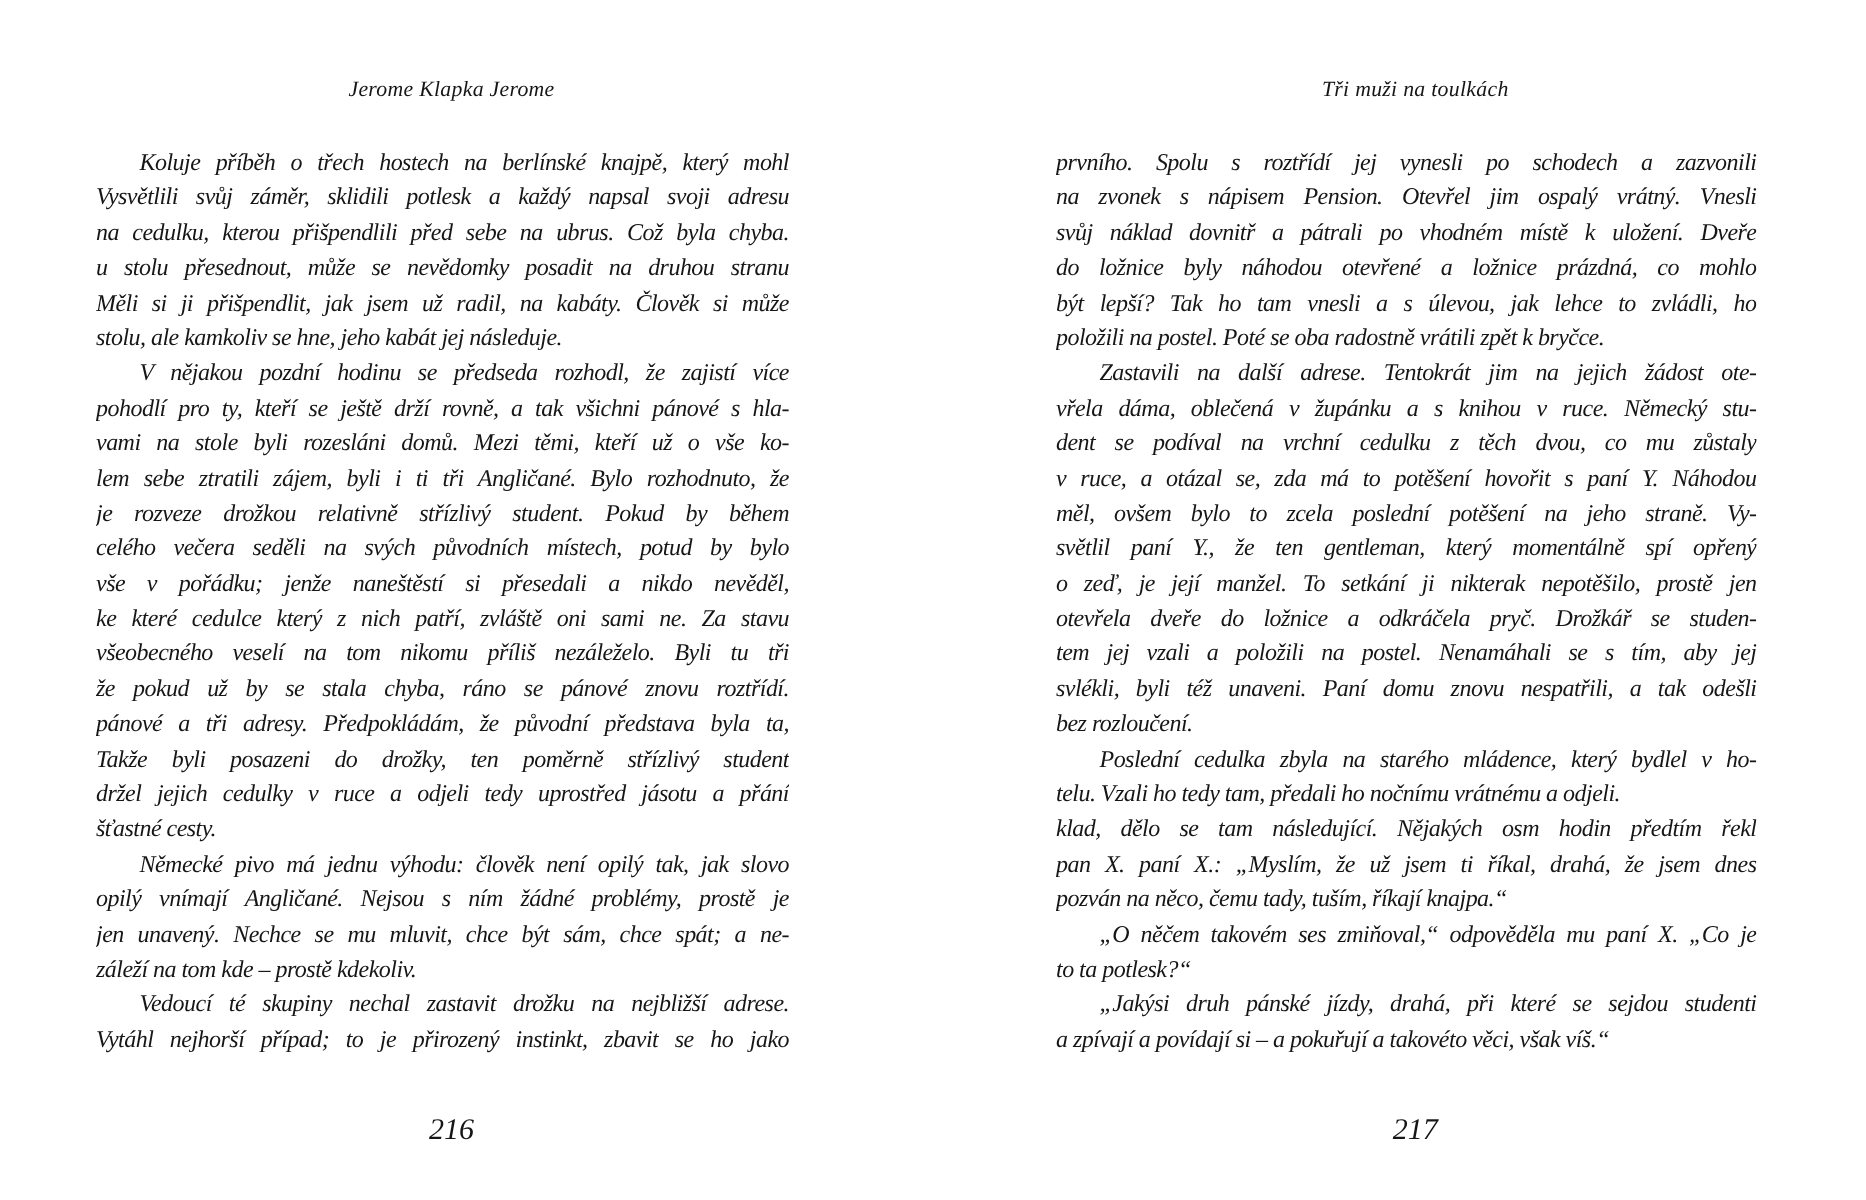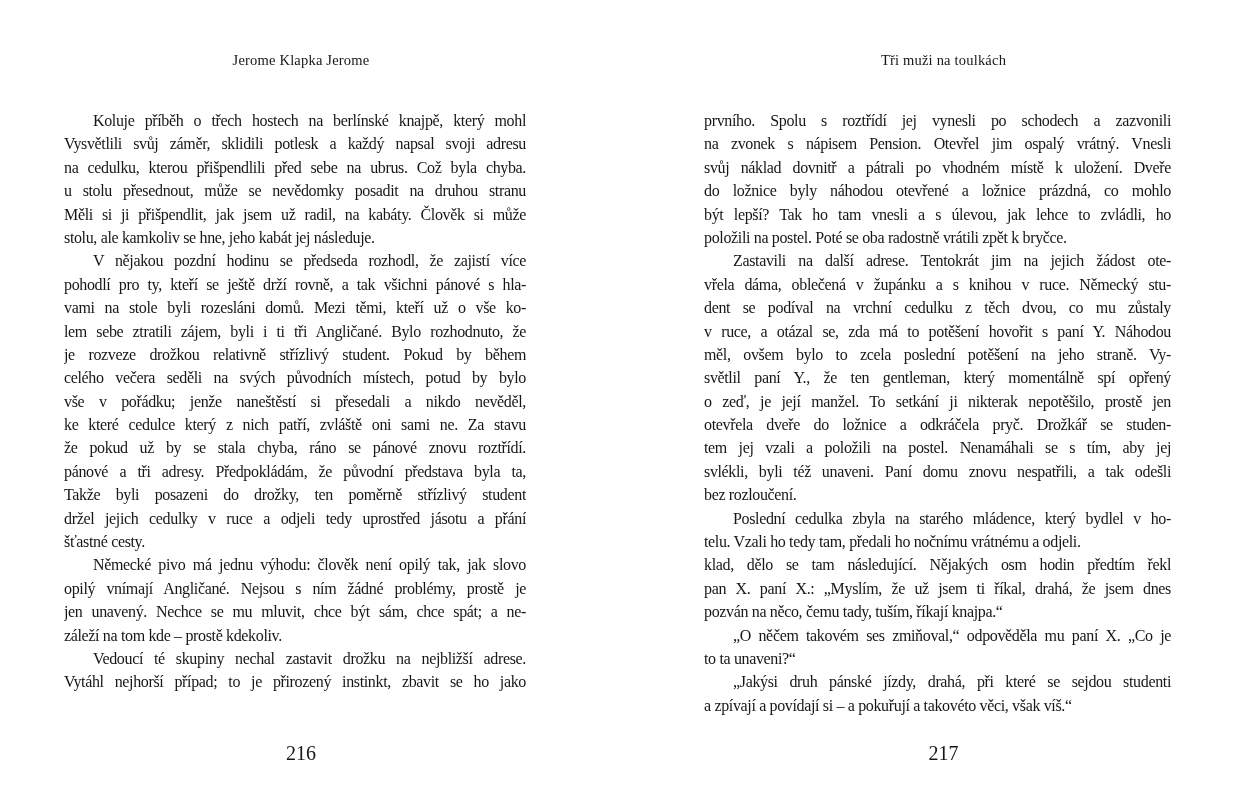--- a/index.html
+++ b/index.html
@@ -12,40 +12,40 @@
     background: #ffffff;
     position: relative;
     overflow: hidden;
     font-family: "Liberation Serif", serif;
     color: #161616;
   }
   .page {
     position: absolute;
     top: 0;
     height: 580px;
+    font-style: italic;
   }
   .page-left  { left: 64px;  width: 474px; }
   .page-right { left: 704px; width: 479px; }
   .running-head {
     position: absolute;
     top: 52px;
     left: 0;
     right: 0;
     text-align: center;
     font-size: 14.5px;
     line-height: 17px;
     letter-spacing: 0.2px;
     white-space: nowrap;
   }
   .page-body {
     position: absolute;
     top: 97px;
     left: 0;
     right: 12px;
-    margin-top: 12px;
   }
   .line {
     font-size: 16px;
     line-height: 23.4px;
     height: 23.4px;
     letter-spacing: -0.35px;
     text-align: justify;
     text-align-last: justify;
     overflow: hidden;
     white-space: normal;
@@ -79,20 +79,21 @@
       <div class="line">Měli si ji přišpendlit, jak jsem už radil, na kabáty. Člověk si může</div>
       <div class="line para-end">stolu, ale kamkoliv se hne, jeho kabát jej následuje.</div>
       <div class="line indent">V nějakou pozdní hodinu se předseda rozhodl, že zajistí více</div>
       <div class="line">pohodlí pro ty, kteří se ještě drží rovně, a tak všichni pánové s hla-</div>
       <div class="line">vami na stole byli rozesláni domů. Mezi těmi, kteří už o vše ko-</div>
       <div class="line">lem sebe ztratili zájem, byli i ti tři Angličané. Bylo rozhodnuto, že</div>
       <div class="line">je rozveze drožkou relativně střízlivý student. Pokud by během</div>
       <div class="line">celého večera seděli na svých původních místech, potud by bylo</div>
       <div class="line">vše v pořádku; jenže naneštěstí si přesedali a nikdo nevěděl,</div>
       <div class="line">ke které cedulce který z nich patří, zvláště oni sami ne. Za stavu</div>
+      <div class="line">všeobecného veselí na tom nikomu příliš nezáleželo. Byli tu tři</div>
       <div class="line">že pokud už by se stala chyba, ráno se pánové znovu roztřídí.</div>
       <div class="line">pánové a tři adresy. Předpokládám, že původní představa byla ta,</div>
       <div class="line">Takže byli posazeni do drožky, ten poměrně střízlivý student</div>
       <div class="line">držel jejich cedulky v ruce a odjeli tedy uprostřed jásotu a přání</div>
       <div class="line para-end">šťastné cesty.</div>
       <div class="line indent">Německé pivo má jednu výhodu: člověk není opilý tak, jak slovo</div>
       <div class="line">opilý vnímají Angličané. Nejsou s ním žádné problémy, prostě je</div>
       <div class="line">jen unavený. Nechce se mu mluvit, chce být sám, chce spát; a ne-</div>
       <div class="line para-end">záleží na tom kde – prostě kdekoliv.</div>
       <div class="line indent">Vedoucí té skupiny nechal zastavit drožku na nejbližší adrese.</div>
@@ -120,18 +121,18 @@
       <div class="line">otevřela dveře do ložnice a odkráčela pryč. Drožkář se studen-</div>
       <div class="line">tem jej vzali a položili na postel. Nenamáhali se s tím, aby jej</div>
       <div class="line">svlékli, byli též unaveni. Paní domu znovu nespatřili, a tak odešli</div>
       <div class="line para-end">bez rozloučení.</div>
       <div class="line indent">Poslední cedulka zbyla na starého mládence, který bydlel v ho-</div>
       <div class="line para-end">telu. Vzali ho tedy tam, předali ho nočnímu vrátnému a odjeli.</div>
       <div class="line">klad, dělo se tam následující. Nějakých osm hodin předtím řekl</div>
       <div class="line">pan X. paní X.: „Myslím, že už jsem ti říkal, drahá, že jsem dnes</div>
       <div class="line para-end">pozván na něco, čemu tady, tuším, říkají knajpa.“</div>
       <div class="line indent">„O něčem takovém ses zmiňoval,“ odpověděla mu paní X. „Co je</div>
-      <div class="line para-end">to ta unaveni?“</div>
+      <div class="line para-end">to ta potlesk?“</div>
       <div class="line indent">„Jakýsi druh pánské jízdy, drahá, při které se sejdou studenti</div>
       <div class="line para-end">a zpívají a povídají si – a pokuřují a takovéto věci, však víš.“</div>
     </div>
   <div class="folio">217</div>
 </div>
 
 </body></html>

